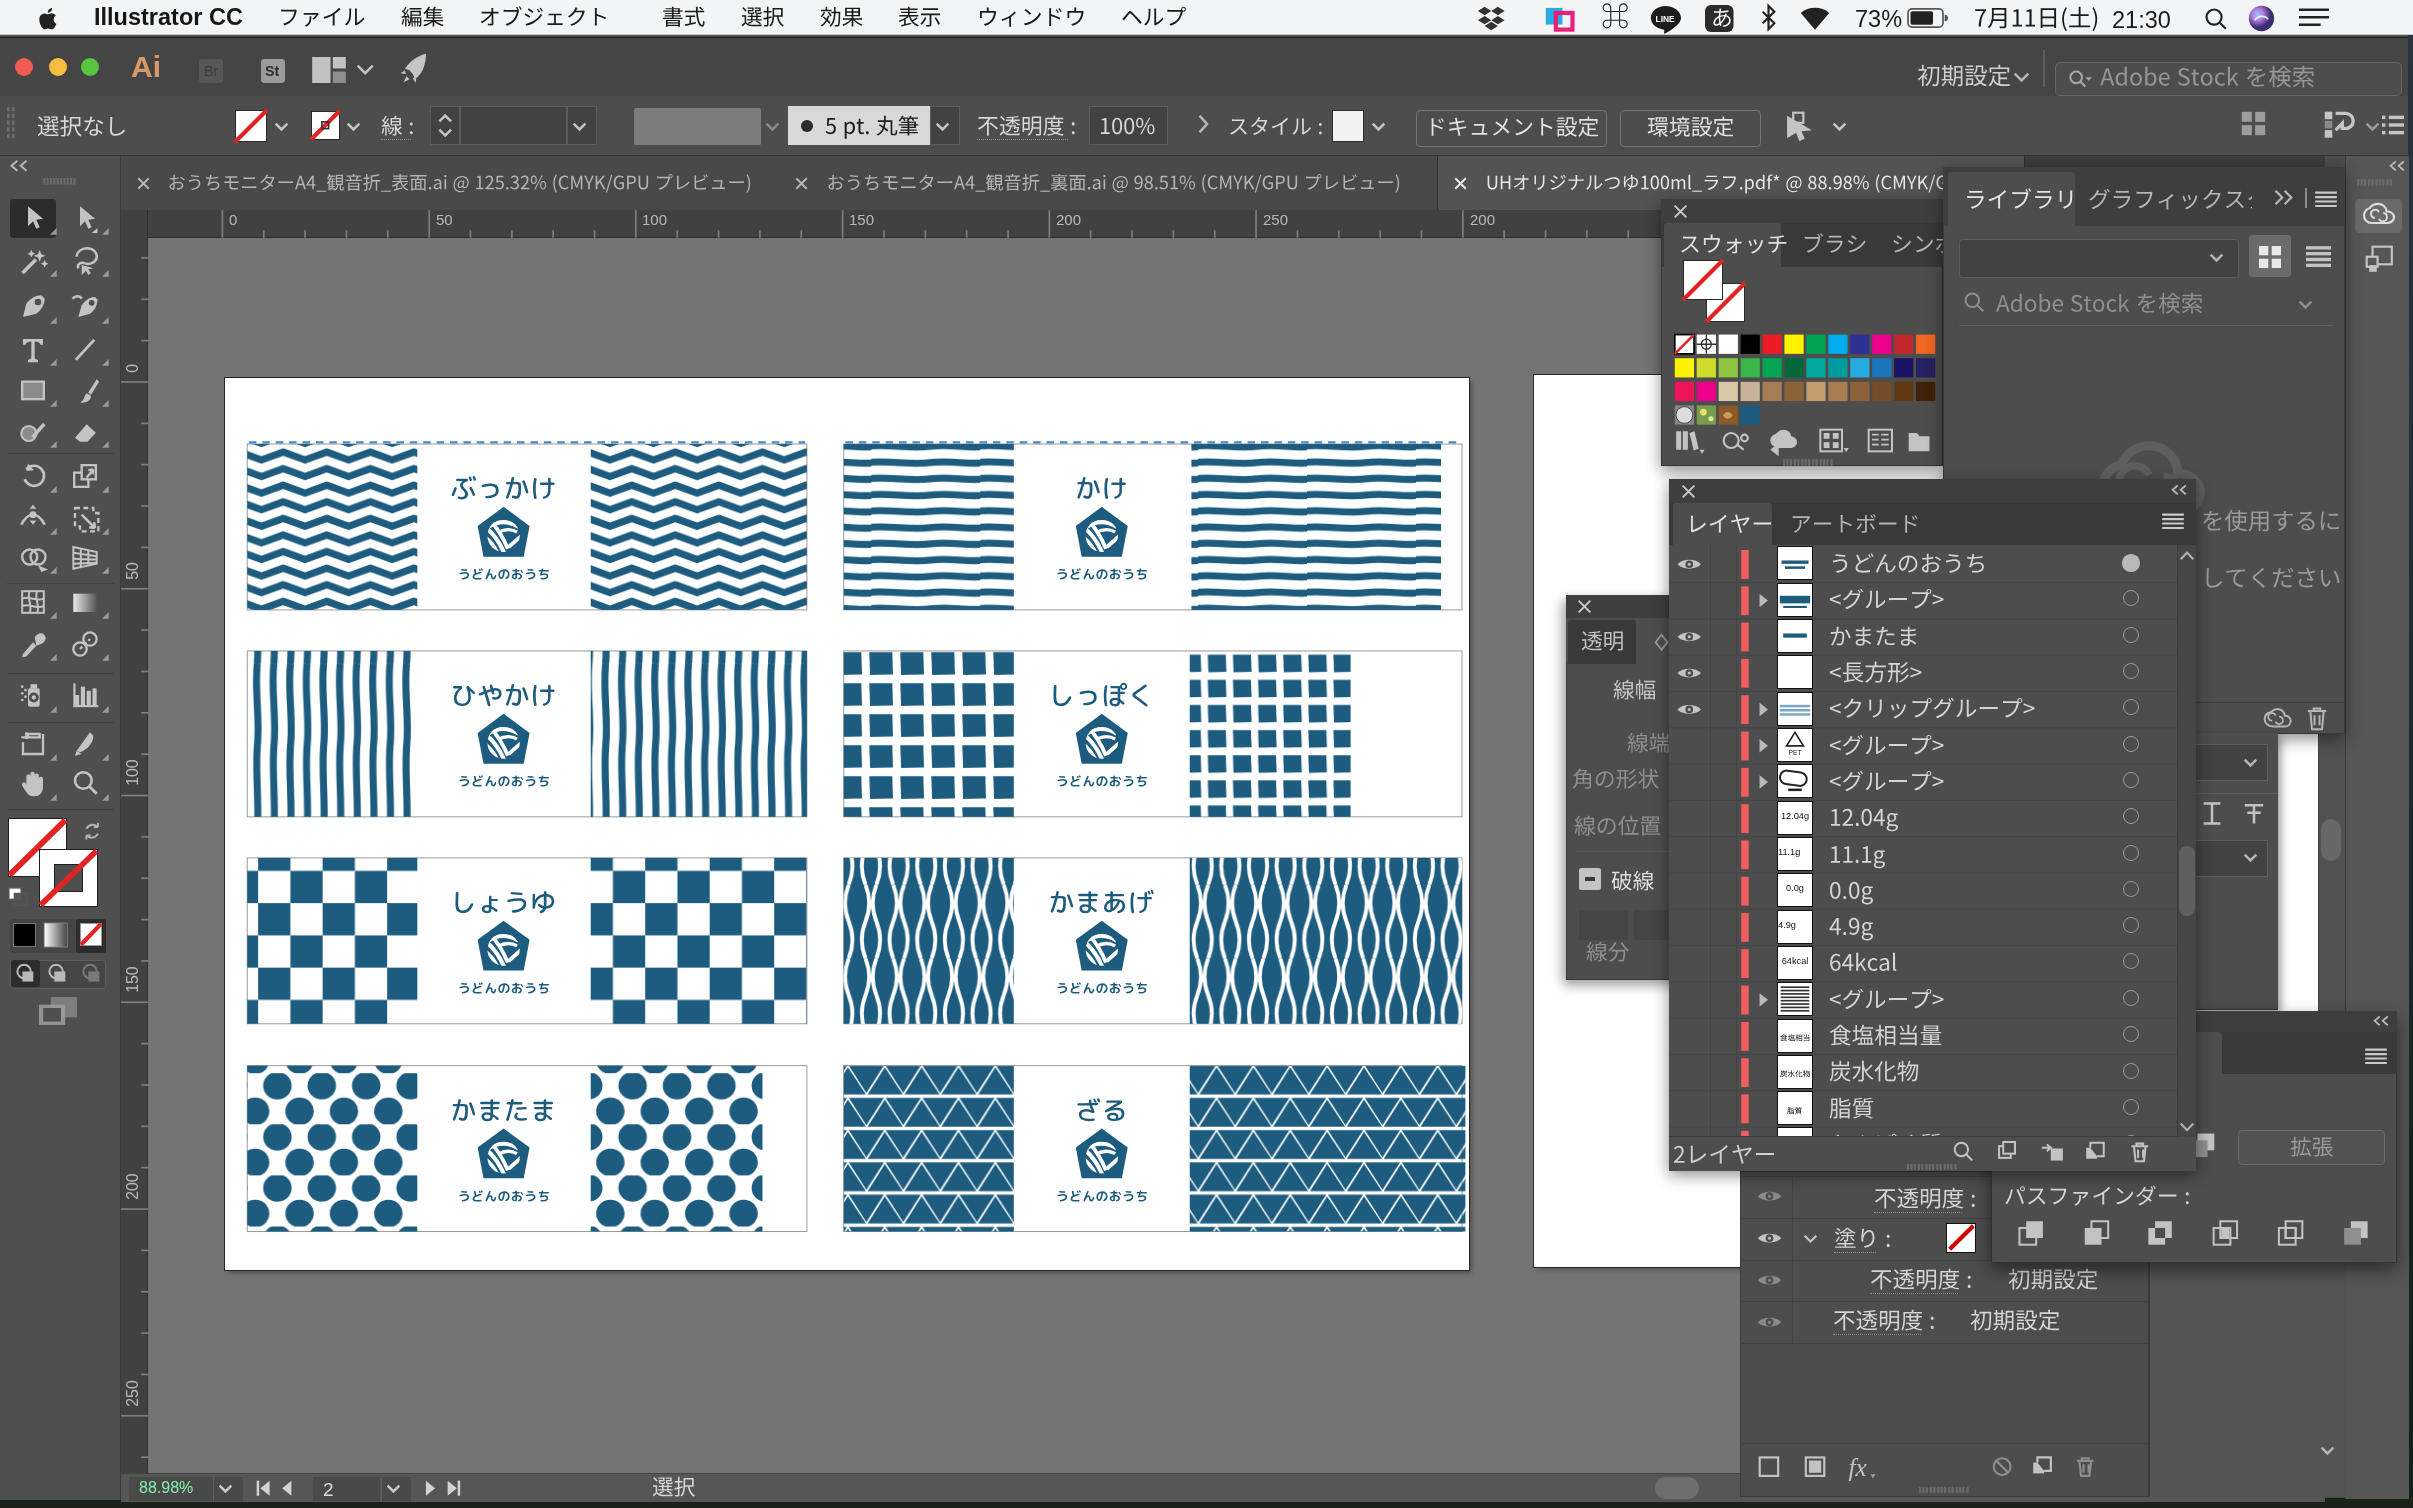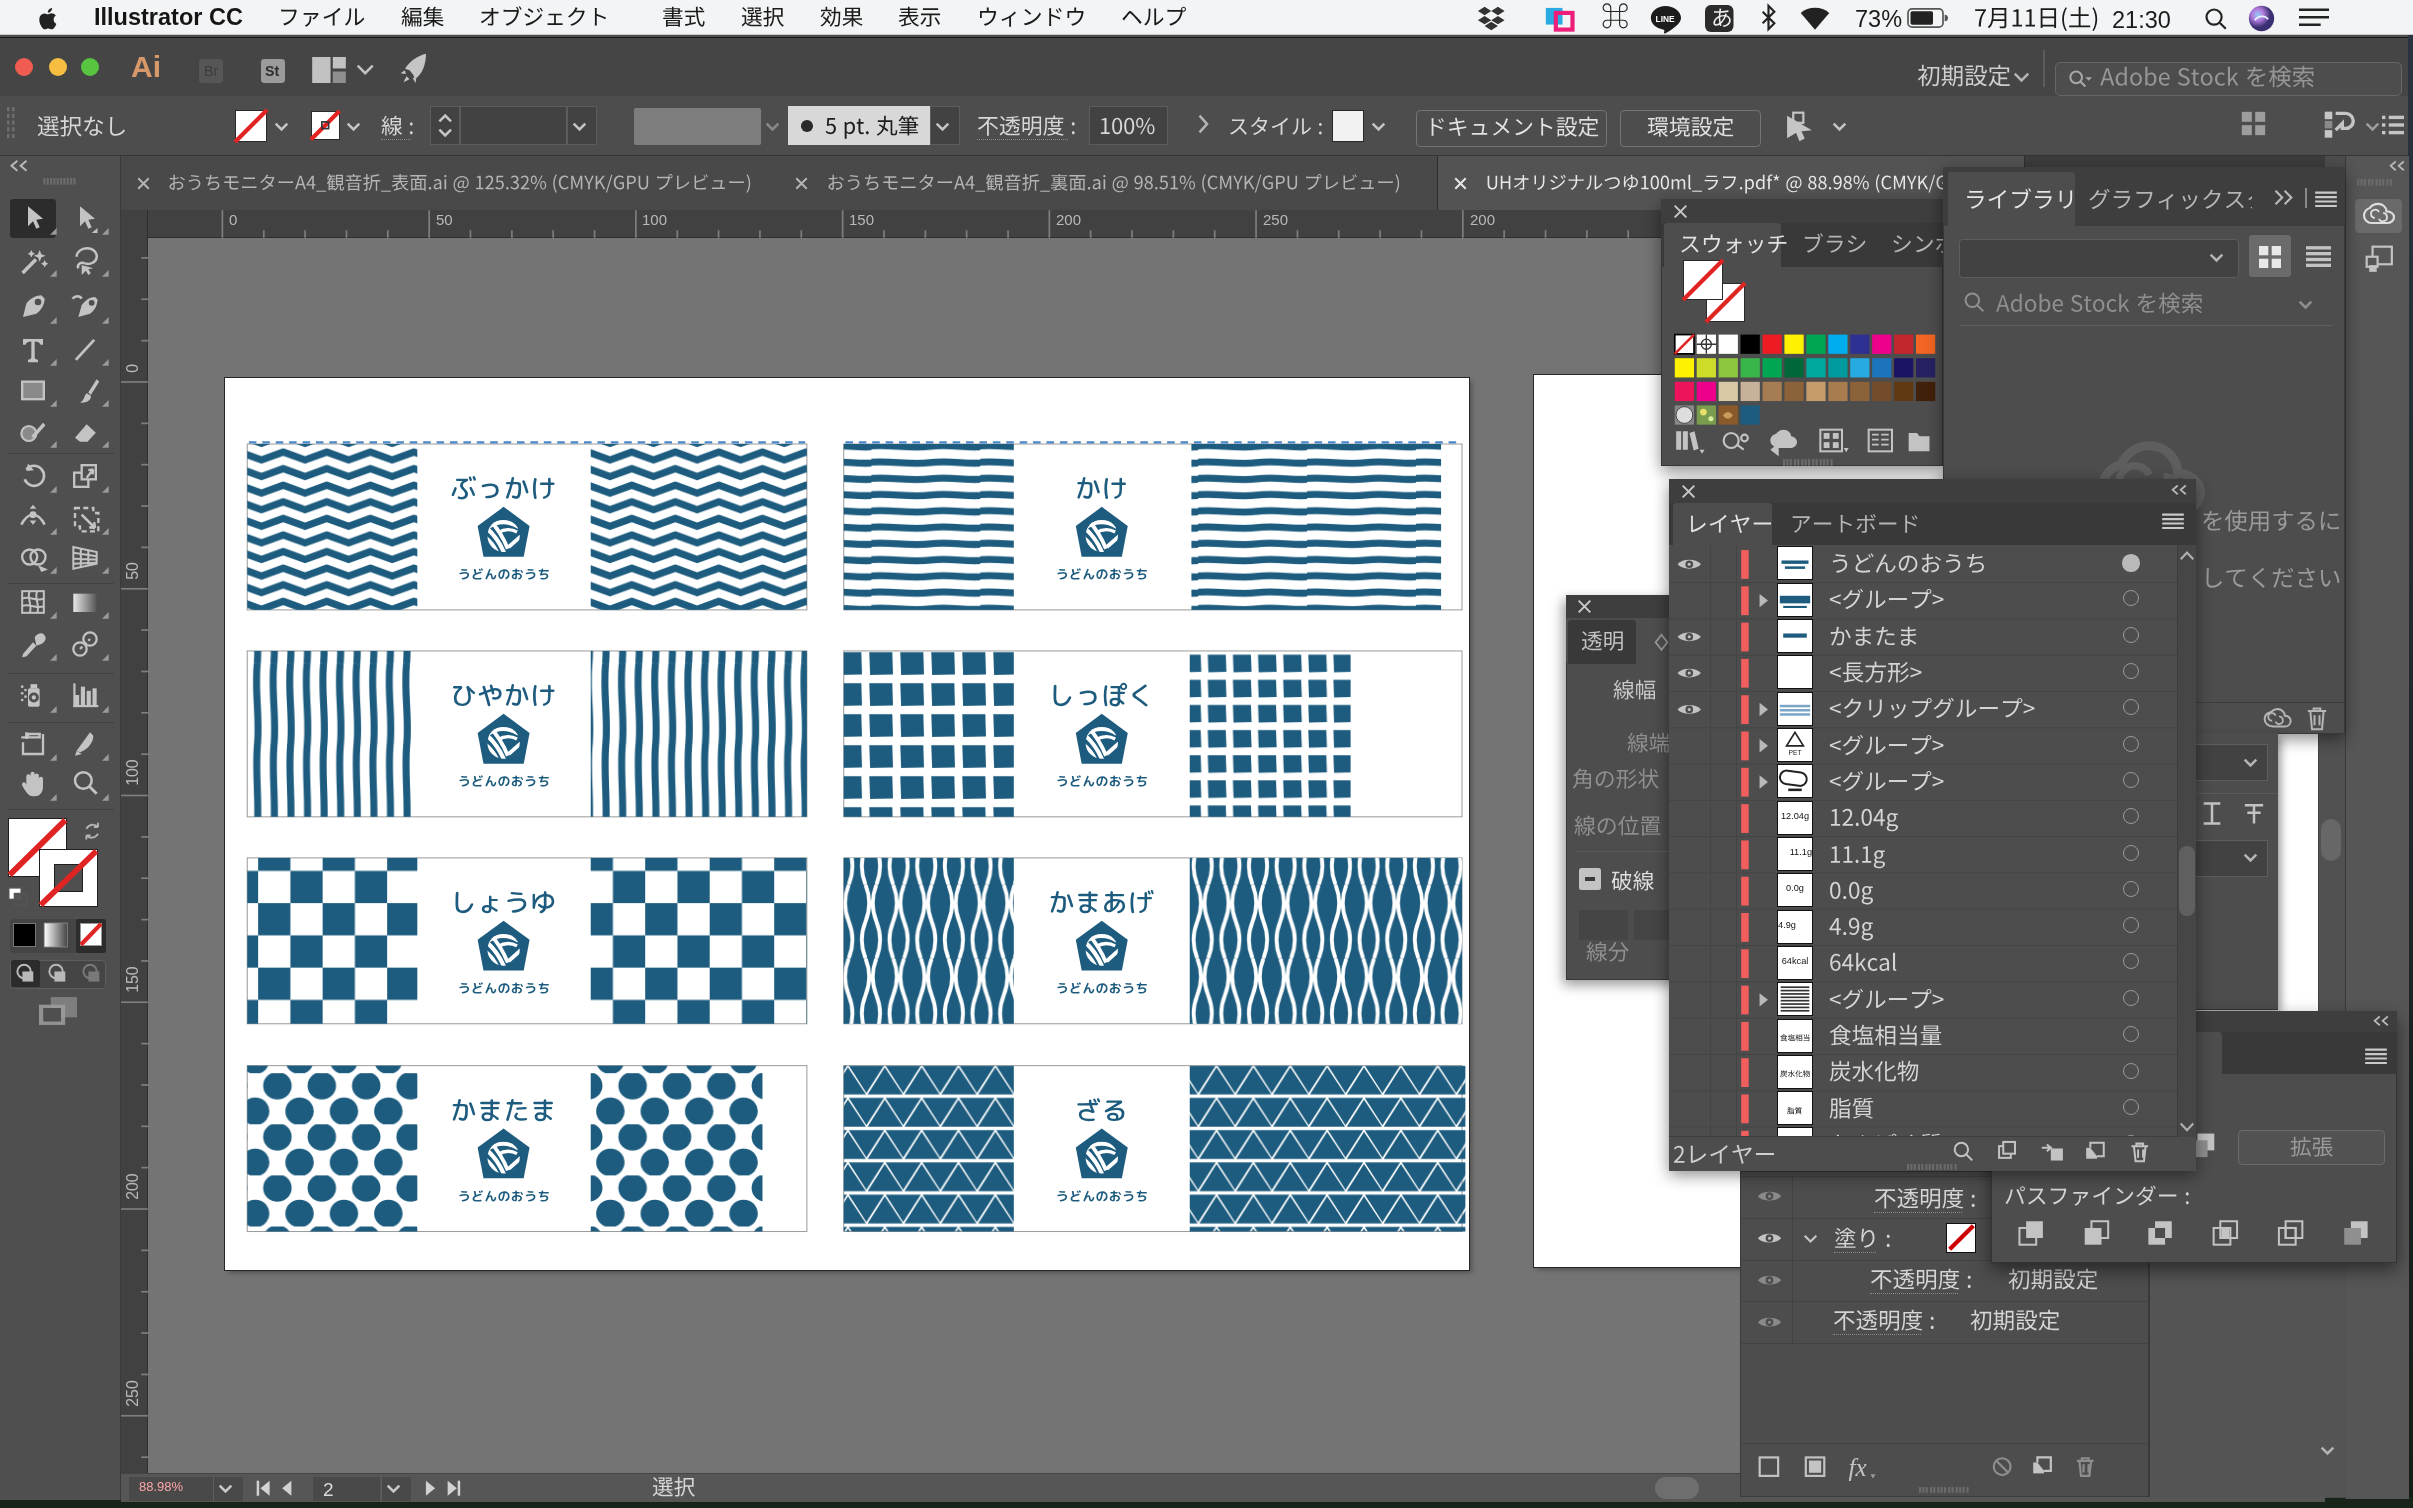--- a/index.html
+++ b/index.html
@@ -1490,21 +1490,21 @@
 <svg class="t" style="left:39px;top:997px" width="38" height="28" viewBox="0 0 45 33">
     <g fill="#9d9d9d">
       <rect x="14" y="0" width="31" height="24" fill="#7e7e7e"></rect>
       <rect x="0" y="9" width="31" height="24" fill="#9d9d9d" opacity=".85"></rect>
       <rect x="5" y="13" width="21" height="16" fill="#4f4f4f"></rect>
       <rect x="19" y="4" width="21" height="16" fill="#4f4f4f" opacity="0"></rect>
     </g>
   </svg>
 <div style="position:absolute;left:121px;top:1473px;width:2204px;height:28.5px;background:#565656;border-top:0.8px solid #444"></div>
 <div style="position:absolute;left:129px;top:1477px;width:84px;height:23.5px;background:#494949"></div>
-<div class="lt" style="left:139px;top:1479px;font-size:13px;color:#fca5a5">88.98%</div>
+<div class="lt" style="left:139px;top:1479px;font-size:16px;color:#86efac">88.98%</div>
 <div style="position:absolute;left:213px;top:1477px;width:30px;height:23.5px;background:#494949;border-left:0.8px solid #5f5f5f"></div>
 <svg class="t" style="left:218px;top:1484px" width="15" height="10" viewBox="0 0 18 12">
     <path d="M2 2l7 7 7-7" stroke="#c9c9c9" stroke-width="3" fill="none"></path>
   </svg>
 <svg class="t" style="left:256px;top:1479px" width="54" height="18.4" viewBox="0 0 64 22">
     <g fill="#d2d2d2">
       <path d="M2 2 V20 M2 2" stroke="#d2d2d2" stroke-width="3"></path>
       <path d="M16 2 L5 11 L16 20z"></path>
       <path d="M42 2 L31 11 L42 20z"></path>
     </g>
@@ -2328,21 +2328,21 @@
       <use href="#g30" x="0"></use>
       <use href="#g88" x="555"></use>
       <use href="#g57" x="1110"></use>
       <use href="#g64" x="1388"></use>
       <use href="#g79" x="1943"></use>
       <use href="#g180" x="2498"></use>
     </g>
   </svg>
 <div style="position:absolute;left:2123px;top:808px;width:16px;height:16px;border-radius:50%;border:1.7px solid #9a9a9a"></div>
 <div style="position:absolute;left:1778px;top:838px;width:34px;height:32px;background:#fff;outline:1.3px solid #111;overflow:hidden"></div>
-<div class="lt" style="left:1778px;top:847px;width:34px;text-align:right;font-size:9.2px;color:#111">11.1g</div>
+<div class="lt" style="left:1778px;top:847px;width:34px;text-align:left;font-size:9.2px;color:#111">11.1g</div>
 <svg class="t" style="left:1829px;top:840px;width:58px;height:30px" viewBox="0 0 69.7 35.6">
     <g fill="#d5d5d5" transform="translate(0,27.00) scale(0.02700,-0.02700)">
       <use href="#g30" x="0"></use>
       <use href="#g30" x="555"></use>
       <use href="#g57" x="1110"></use>
       <use href="#g30" x="1388"></use>
       <use href="#g180" x="1943"></use>
     </g>
   </svg>
 <div style="position:absolute;left:2123px;top:845px;width:16px;height:16px;border-radius:50%;border:1.7px solid #9a9a9a"></div>

